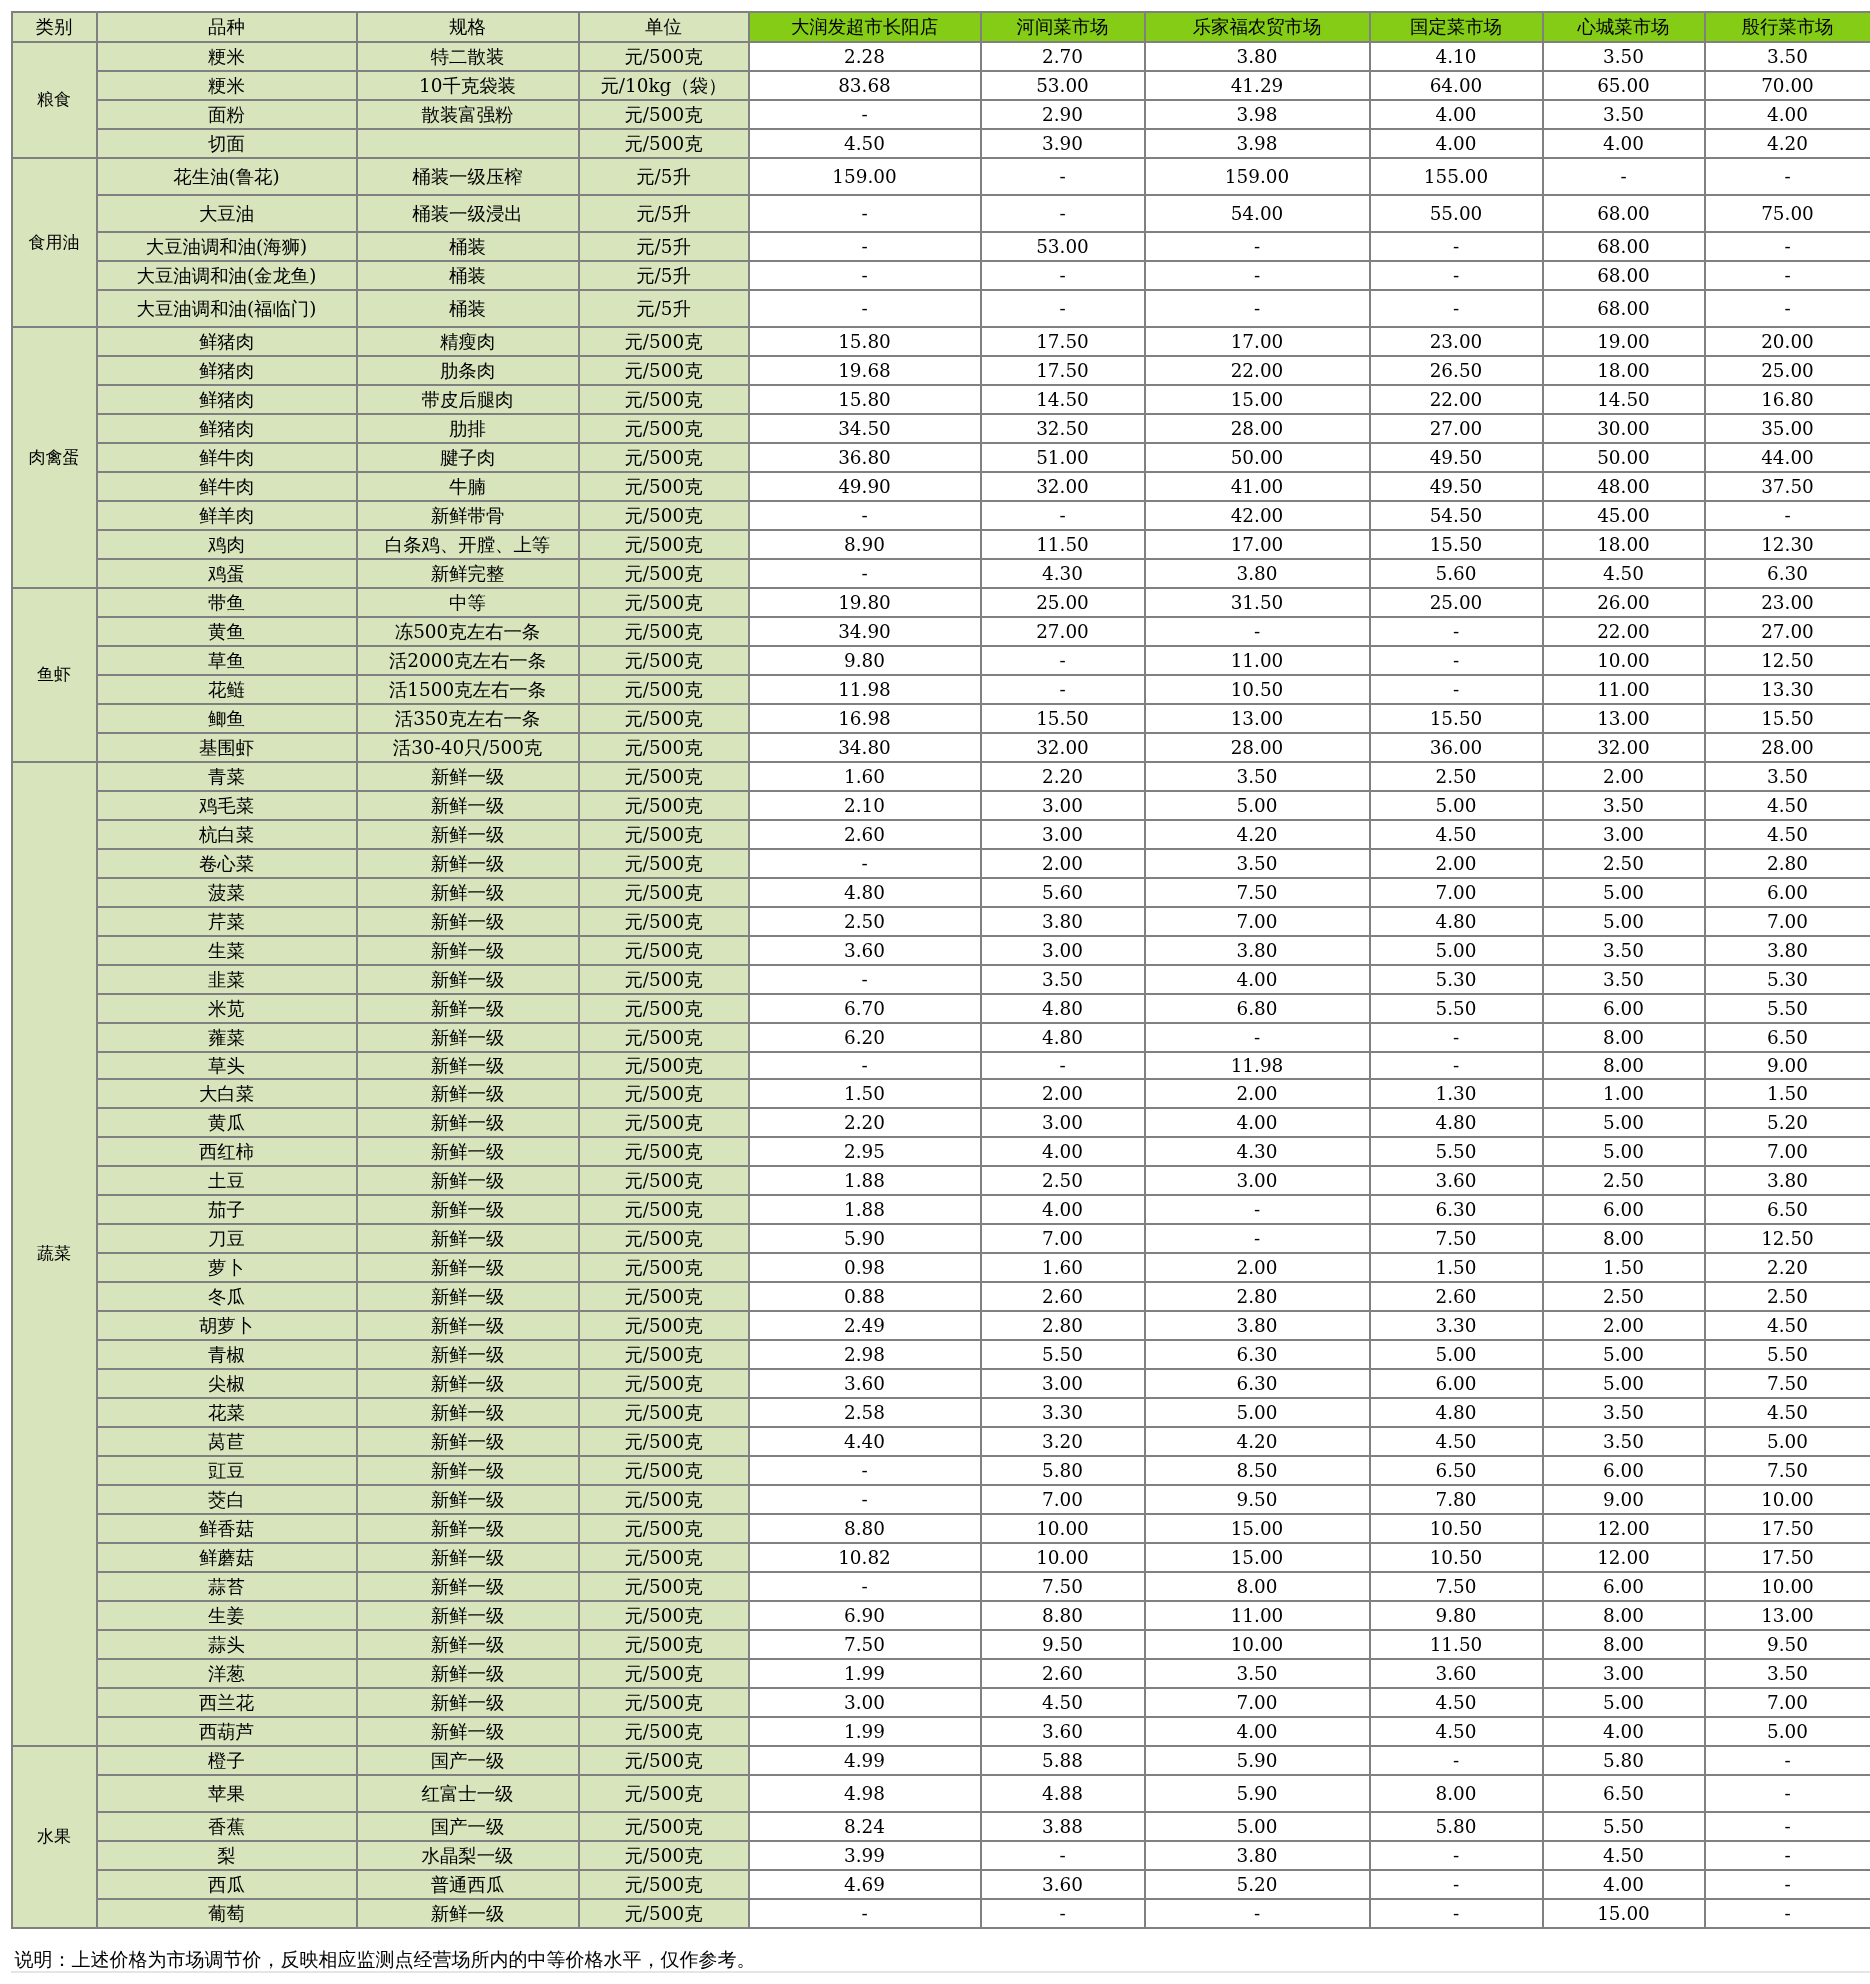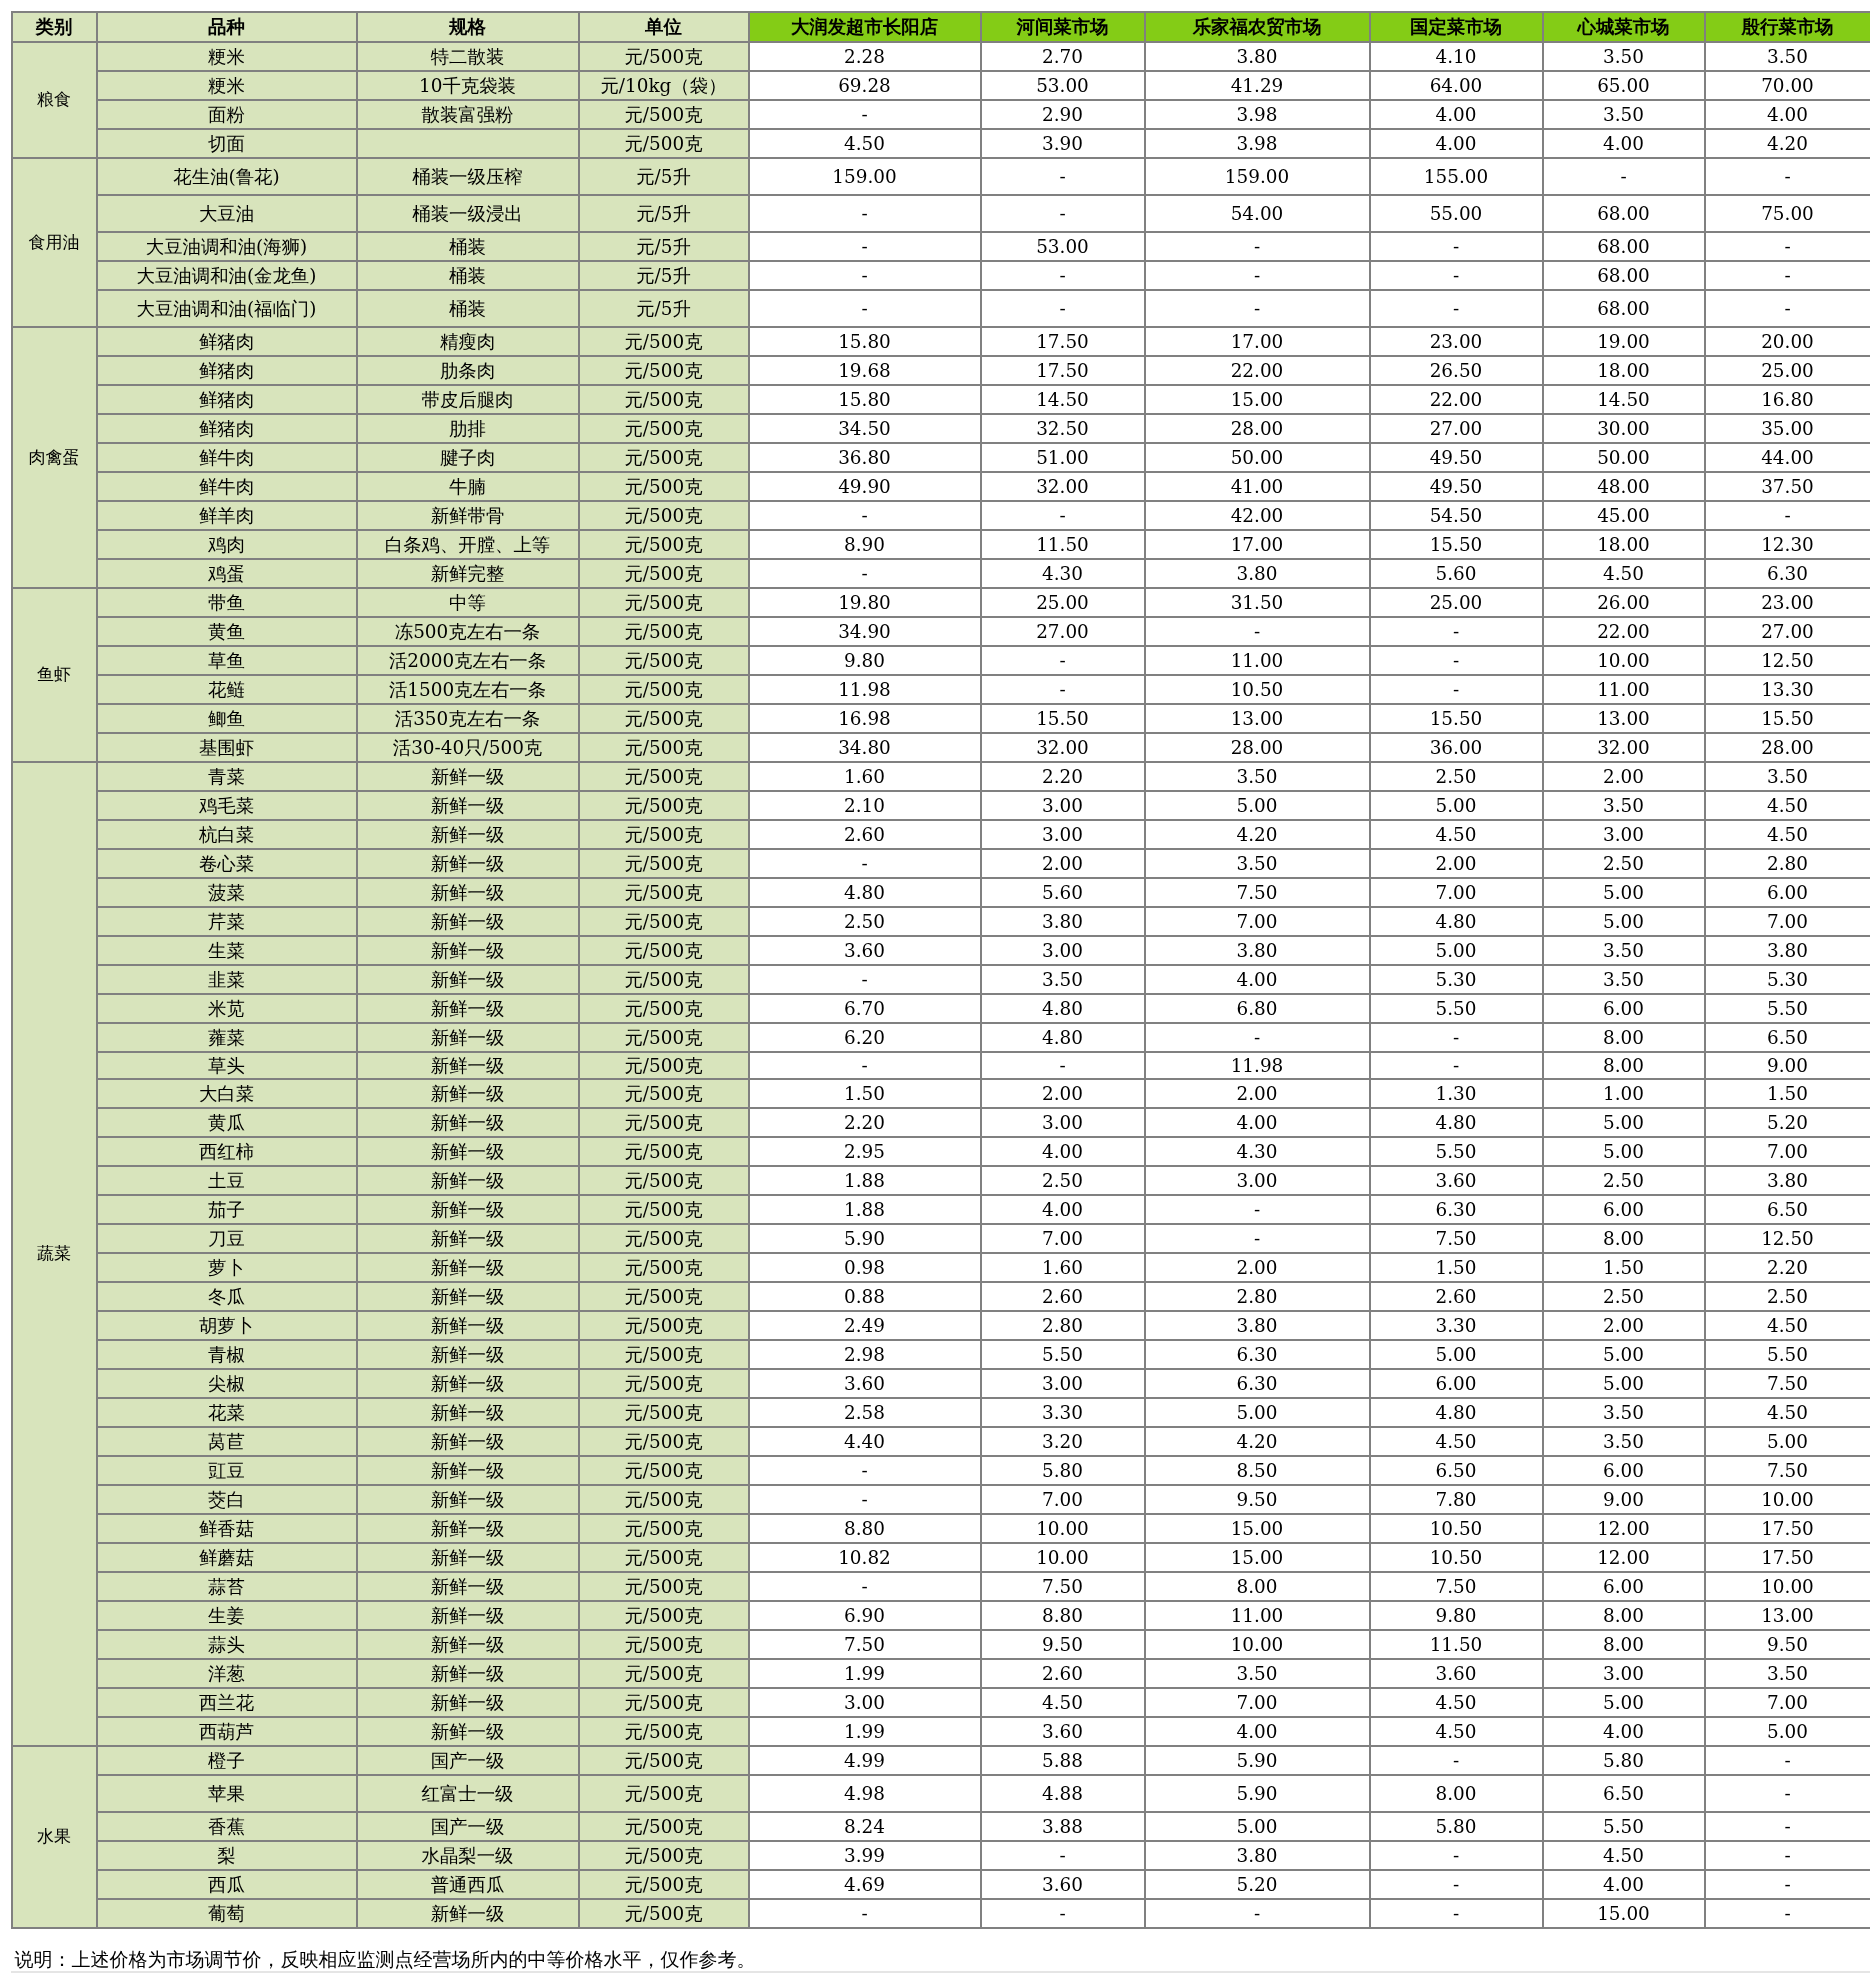--- a/index.html
+++ b/index.html
@@ -1,19 +1,19 @@
 <!DOCTYPE html>
 <html style="font-size:10.5px"><head>
 <meta charset="utf-8">
 <style>
   html,body{margin:0;padding:0;background:#fff;}
   body{width:1870px;height:1985px;position:relative;font-family:"DejaVu Serif","Liberation Serif",serif;color:#000;}
   #tbl{position:absolute;left:10.5px;top:10.5px;width:1860px;border-collapse:collapse;table-layout:fixed;}
   #tbl td,#tbl th{border:2px solid #808080;text-align:center;vertical-align:middle;padding:0;font-size:18.4px;font-weight:normal;overflow:hidden;white-space:nowrap;}
-  #tbl th{height:28px;font-weight:bold;}
+  #tbl th{height:28px;}
   #tbl tr.hdr th.g{background:#d8e4bc;}
   #tbl tr.hdr th.w{background:#84cc16;}
   #tbl td.g{background:#d8e4bc;}
   #tbl td.w{background:#fff;}
   #tbl td.cat{font-size:17px;}
   #tbl tr{height:29px;}
   #tbl tr.tall{height:37px;}
   #tbl tr.mid{height:24px;}
   .note{position:absolute;left:10.5px;top:1945px;width:1860px;height:28px;font-size:19px;line-height:28px;padding-left:4px;box-sizing:border-box;border-bottom:2px solid #e5e5e5;}
 </style>
@@ -57,21 +57,21 @@
         <td class="w">2.70</td>
         <td class="w">3.80</td>
         <td class="w">4.10</td>
         <td class="w">3.50</td>
         <td class="w">3.50</td>
       </tr>
       <tr>
         <td class="g">粳米</td>
         <td class="g">10千克袋装</td>
         <td class="g">元/10kg（袋）</td>
-        <td class="w">69.28</td>
+        <td class="w">83.68</td>
         <td class="w">53.00</td>
         <td class="w">41.29</td>
         <td class="w">64.00</td>
         <td class="w">65.00</td>
         <td class="w">70.00</td>
       </tr>
       <tr>
         <td class="g">面粉</td>
         <td class="g">散装富强粉</td>
         <td class="g">元/500克</td>

